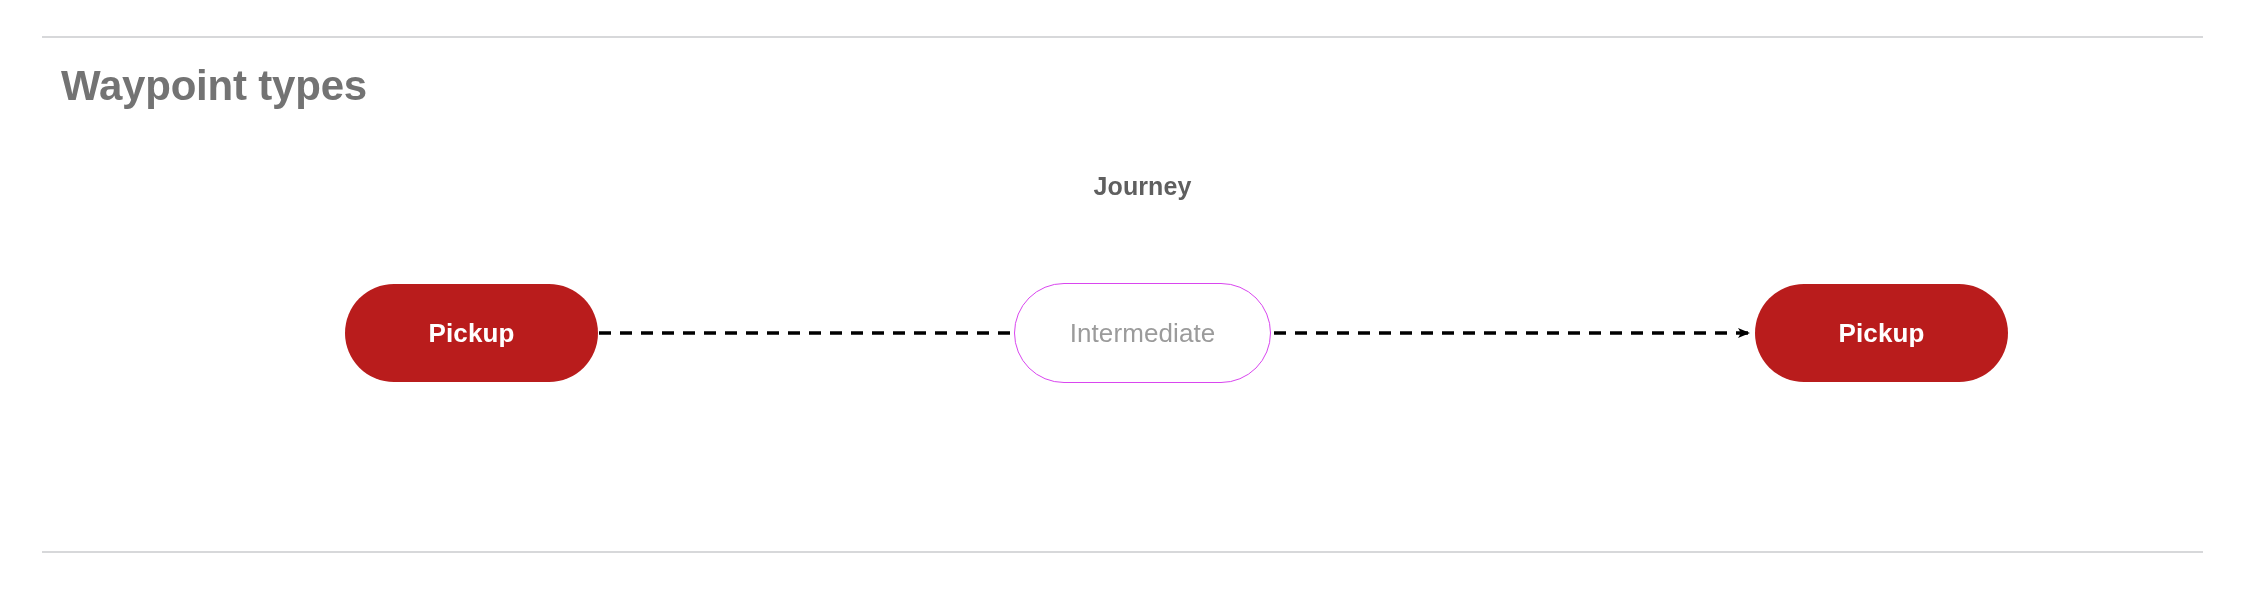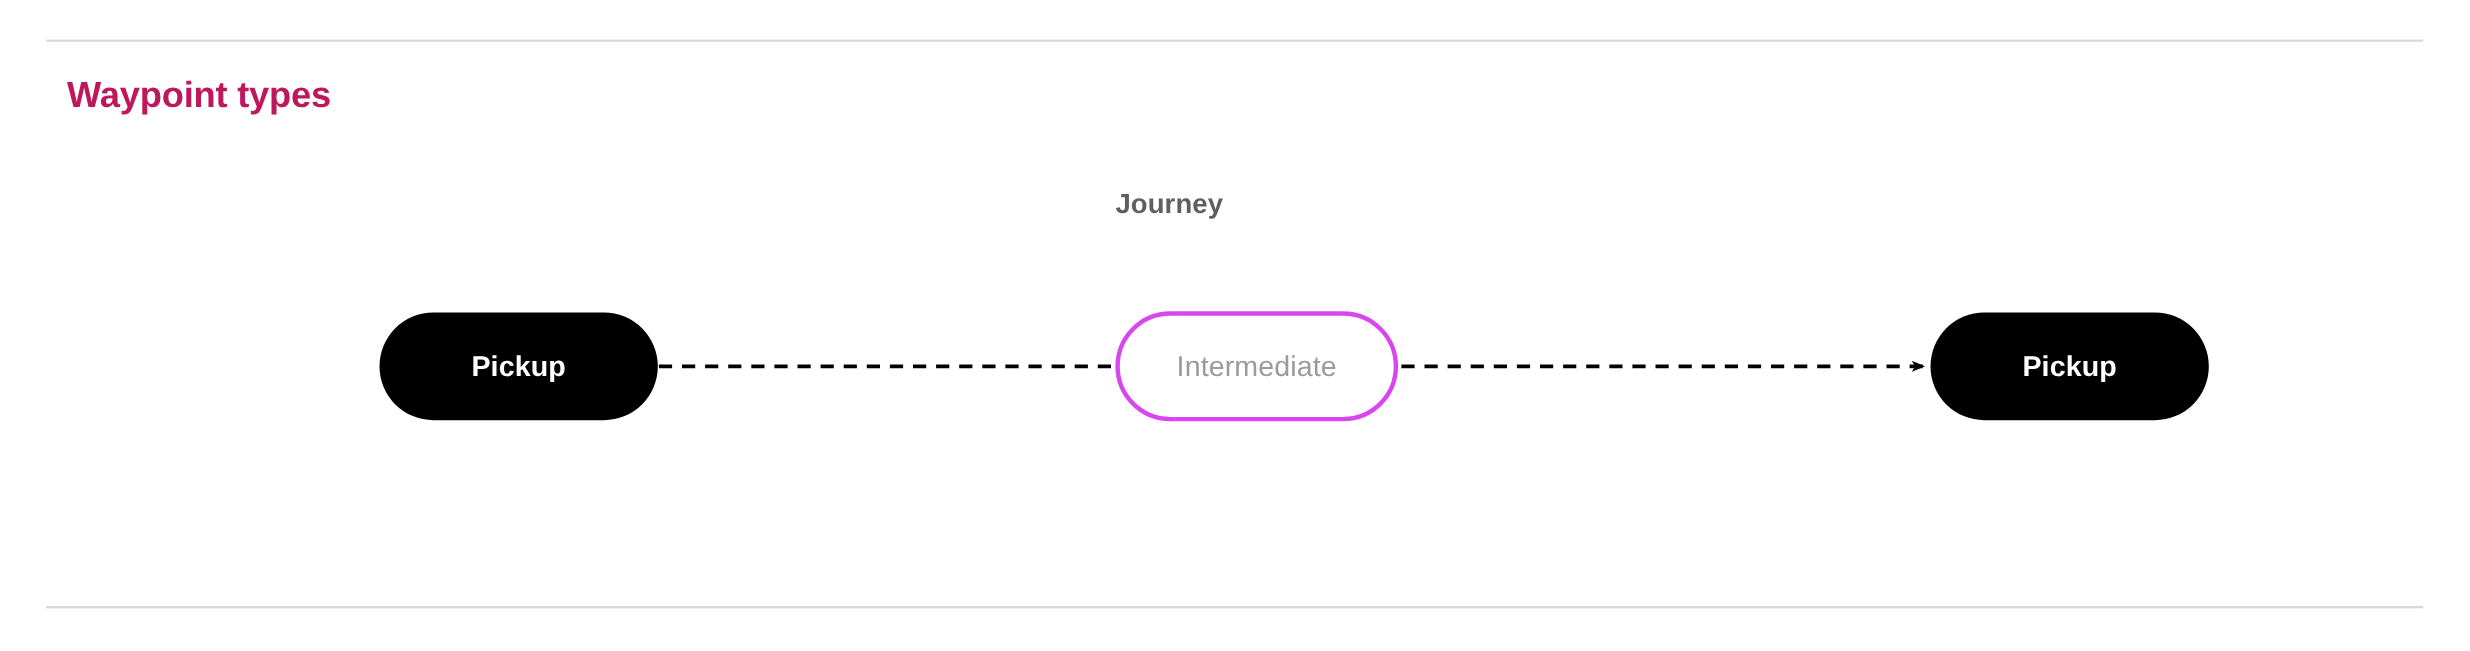--- a/index.html
+++ b/index.html
@@ -25,23 +25,23 @@
     height: 2px;
     background: #d7d8da;
   }
   #rule-top { top: 36px; }
   #rule-bottom { top: 551px; }
 
   #page-title {
     position: absolute;
     left: 61px;
     top: 66px;
-    font-size: 33px;
+    font-size: 42px;
     font-weight: bold;
-    color: #be185d;
+    color: #737373;
     letter-spacing: -0.2px;
     line-height: 40px;
     white-space: nowrap;
   }
 
   #diagram {
     position: absolute;
     left: 0;
     top: 0;
     width: 2245px;
@@ -59,48 +59,48 @@
     display: flex;
     align-items: center;
     justify-content: center;
     border-radius: 999px;
     white-space: nowrap;
   }
   .node-pickup, .node-dropoff {
     top: 284px;
     width: 253px;
     height: 98px;
-    background: #000000;
+    background: #b91c1c;
     color: #ffffff;
     font-size: 26px;
     font-weight: bold;
     letter-spacing: 0.1px;
   }
   .node-pickup { left: 345px; }
   .node-dropoff { left: 1755px; }
 
   .node-intermediate {
     left: 1014px;
     top: 283px;
     width: 257px;
     height: 100px;
     background: #ffffff;
-    border: 4px solid #d946ef;
+    border: 1px solid #d946ef;
     color: #9b9b9b;
     font-size: 26px;
     font-weight: normal;
     letter-spacing: 0.1px;
   }
 
   #journey-label {
     position: absolute;
     left: 1014px;
     top: 172px;
     width: 257px;
-    text-align: left;
+    text-align: center;
     font-size: 25px;
     font-weight: bold;
     color: #5f5f5f;
     letter-spacing: 0.1px;
     white-space: nowrap;
   }
 </style>
 </head>
 <body>
 

